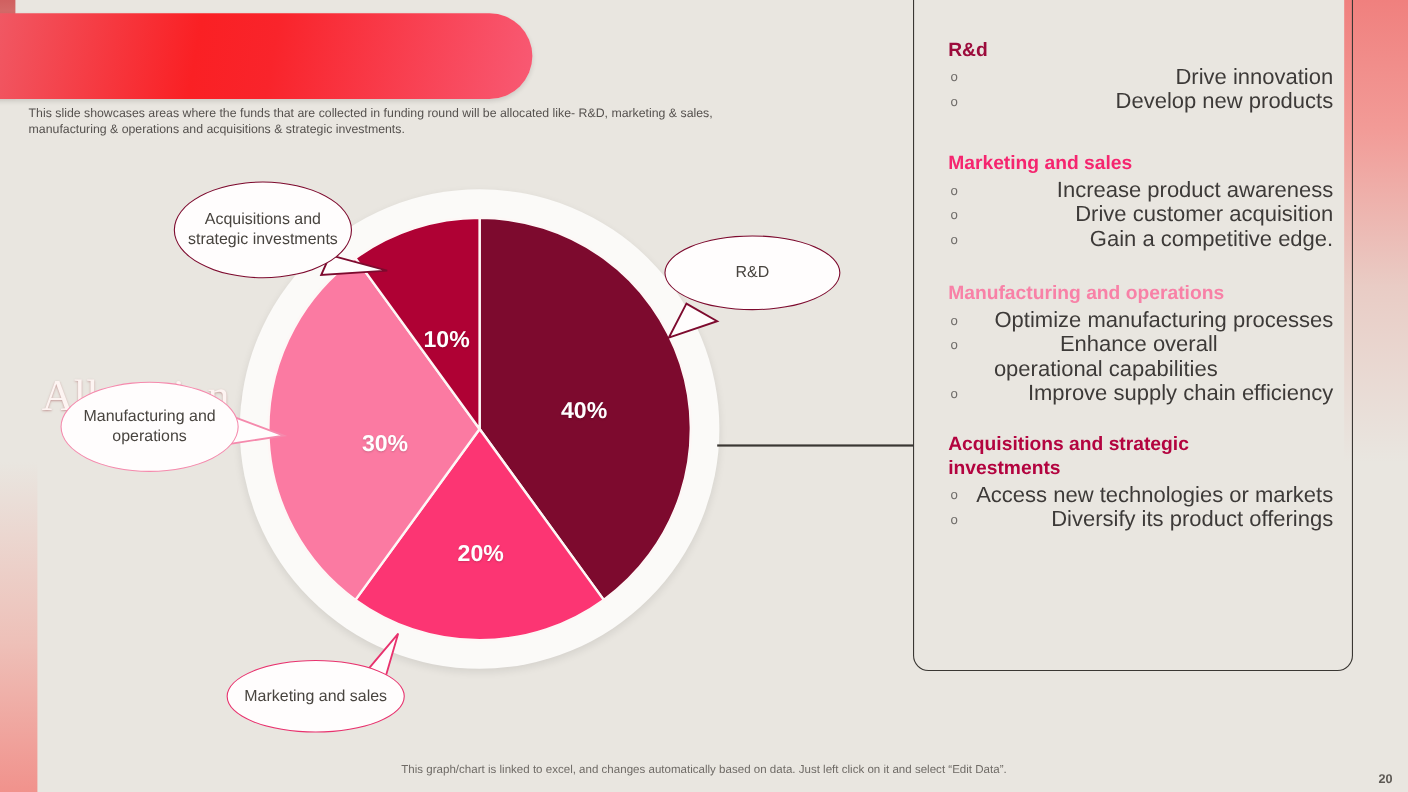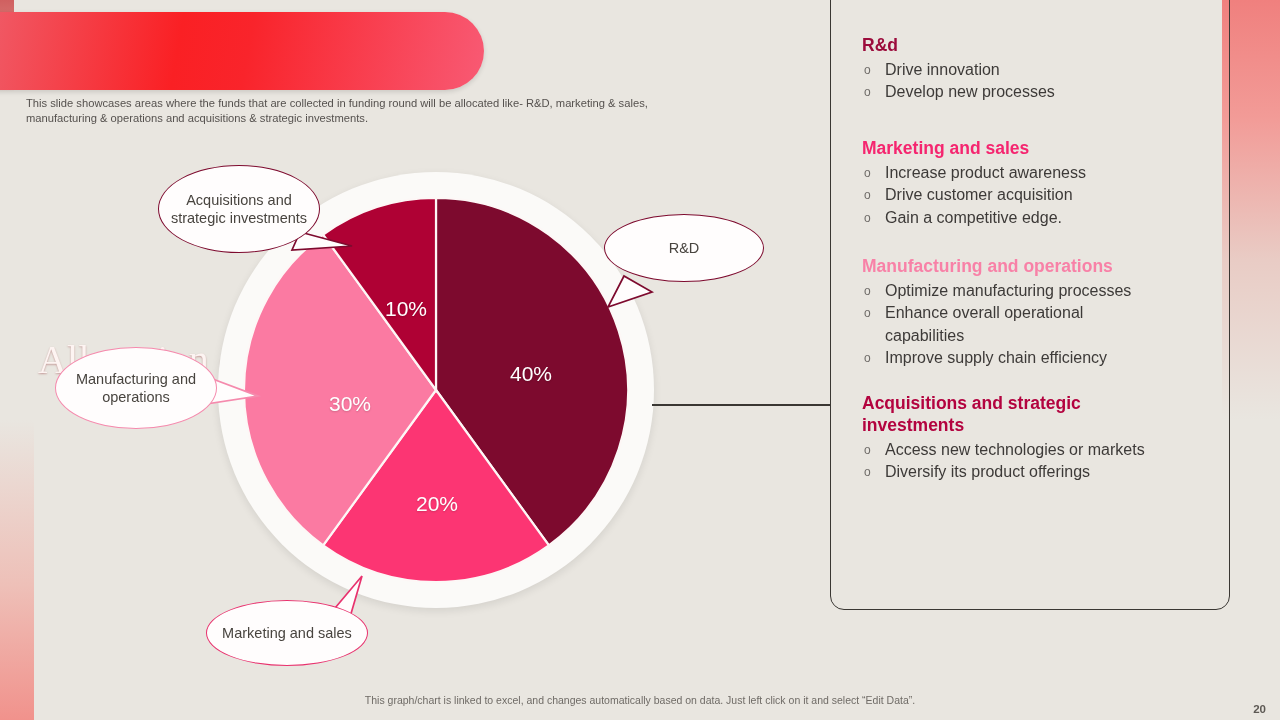--- a/index.html
+++ b/index.html
@@ -77,25 +77,26 @@
   .sec { margin-bottom: 17px; }
   .sec-head {
     font-size: 17.5px;
     font-weight: bold;
     line-height: 22px;
     margin-bottom: 3px;
   }
   .sec ul { list-style: none; }
   .sec li {
     position: relative;
-    font-size: 16px;
+    font-size: 20px;
     line-height: 22.4px;
     color: #3d3a38;
     padding-left: 23px;
     margin-bottom: 0px;
+    text-align: right;
   }
   .sec li::before {
     content: "o";
     position: absolute; left: 2px; top: 0;
     font-size: 12px;
     color: #6f6c69;
   }
 
   
   .pie-wrap {
@@ -106,21 +107,21 @@
     position: absolute; inset: 0;
     border-radius: 50%;
     background: #fbfaf8;
     box-shadow: 0 3px 8px rgba(0,0,0,.09);
   }
   .pie-svg { position: absolute; left: 0; top: 0; }
   .pct {
     position: absolute;
     color: #ffffff;
     font-size: 21px;
-    font-weight: normal;
+    font-weight: bold;
     text-shadow: 0 1px 2px rgba(0,0,0,.18);
   }
   .pct-40 { left: 292px; top: 190px; }
   .pct-20 { left: 198px; top: 320px; }
   .pct-30 { left:  99px; top: 220px; margin-left: 12px; }
   .pct-10 { left: 167px; top: 125px; }
 
   
   .callout {
     position: absolute;
@@ -227,21 +228,21 @@
 
   <div class="connector"></div>
 
   <div class="right-panel"></div>
   <div class="panel-inner">
 
     <div class="sec">
       <div class="sec-head" style="color: rgb(156, 12, 60);">R&amp;d</div>
       <ul>
         <li>Drive innovation</li>
-        <li>Develop new processes</li>
+        <li>Develop new products</li>
       </ul>
     </div>
 
     <div class="sec" style="margin-top:33px">
       <div class="sec-head" style="color: rgb(245, 37, 111);">Marketing and sales</div>
       <ul>
         <li>Increase product awareness</li>
         <li>Drive customer acquisition</li>
         <li>Gain a competitive edge.</li>
       </ul>

